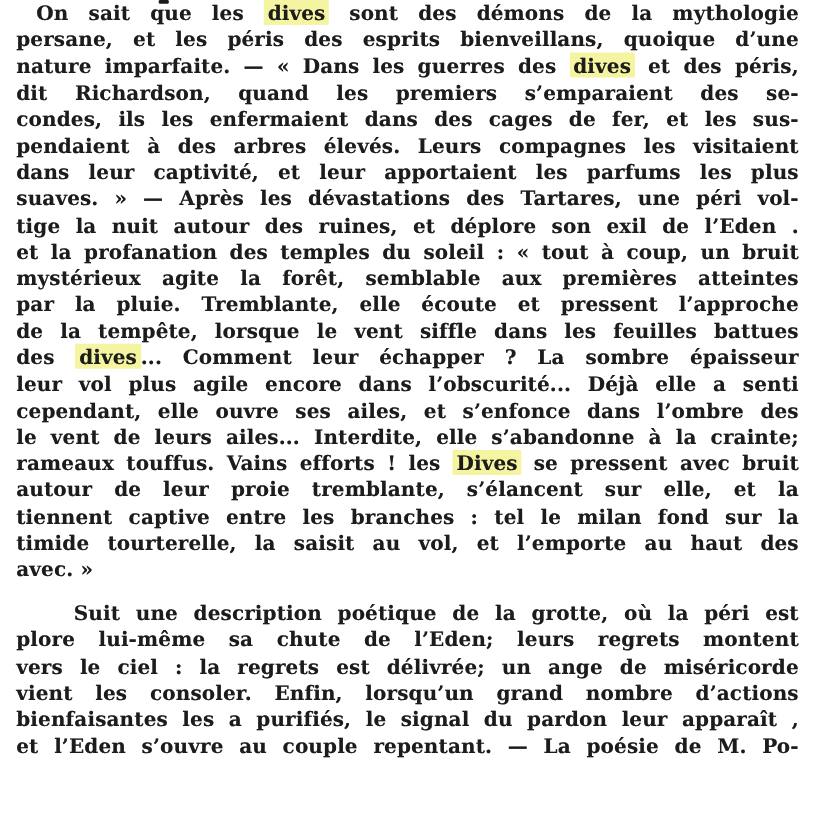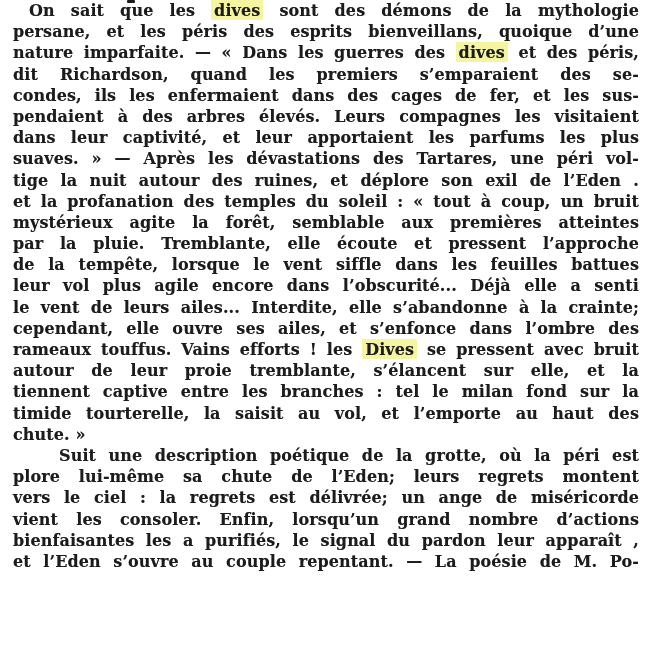--- a/index.html
+++ b/index.html
@@ -36,21 +36,21 @@
     text-align-last: justify;
     height: 21.2px;
     overflow: visible;
     white-space: normal;
   }
   .line.nojust {
     text-align: left;
     text-align-last: left;
   }
   .p1 .line:first-child { text-indent: 16px; }
-  .p2 .line:first-child { text-indent: 46px; }
+  .p2 .line:first-child { text-indent: 46px; margin-top: 14px; }
   .hl {
     background: var(--hl, #f5f5a1);
     padding: 1px 3px 0 3px;
     border-radius: 1px;
   }
   .scan-artifact {
     position: absolute;
     background: #1a1a1a;
     border-radius: 1px;
   }
@@ -69,28 +69,29 @@
         <div class="line"><span>dit Richardson, quand les premiers s’emparaient des se-</span></div>
         <div class="line"><span>condes, ils les enfermaient dans des cages de fer, et les sus-</span></div>
         <div class="line"><span>pendaient à des arbres élevés. Leurs compagnes les visitaient</span></div>
         <div class="line"><span>dans leur captivité, et leur apportaient les parfums les plus</span></div>
         <div class="line"><span>suaves. » — Après les dévastations des Tartares, une péri vol-</span></div>
         <div class="line"><span>tige la nuit autour des ruines, et déplore son exil de l’Eden .</span></div>
         <div class="line"><span>et la profanation des temples du soleil : « tout à coup, un bruit</span></div>
         <div class="line"><span>mystérieux agite la forêt, semblable aux premières atteintes</span></div>
         <div class="line"><span>par la pluie. Tremblante, elle écoute et pressent l’approche</span></div>
         <div class="line"><span>de la tempête, lorsque le vent siffle dans les feuilles battues</span></div>
+        <div class="line"><span>des </span><span class="hl">dives</span><span>... Comment leur échapper ? La sombre épaisseur</span></div>
         <div class="line"><span>leur vol plus agile encore dans l’obscurité... Déjà elle a senti</span></div>
+        <div class="line"><span>cependant, elle ouvre ses ailes, et s’enfonce dans l’ombre des</span></div>
         <div class="line"><span>le vent de leurs ailes... Interdite, elle s’abandonne à la crainte;</span></div>
-        <div class="line"><span>cependant, elle ouvre ses ailes, et s’enfonce dans l’ombre des</span></div>
         <div class="line"><span>rameaux touffus. Vains efforts ! les </span><span class="hl">Dives</span><span> se pressent avec bruit</span></div>
         <div class="line"><span>autour de leur proie tremblante, s’élancent sur elle, et la</span></div>
         <div class="line"><span>tiennent captive entre les branches : tel le milan fond sur la</span></div>
         <div class="line"><span>timide tourterelle, la saisit au vol, et l’emporte au haut des</span></div>
-        <div class="line nojust"><span>chute. »</span></div>
+        <div class="line nojust"><span>avec. »</span></div>
       </div>
       <div class="para p2">
         <div class="line"><span>Suit une description poétique de la grotte, où la péri est</span></div>
         <div class="line"><span>plore lui-même sa chute de l’Eden; leurs regrets montent</span></div>
         <div class="line"><span>vers le ciel : la regrets est délivrée; un ange de miséricorde</span></div>
         <div class="line"><span>vient les consoler. Enfin, lorsqu’un grand nombre d’actions</span></div>
         <div class="line"><span>bienfaisantes les a purifiés, le signal du pardon leur apparaît ,</span></div>
         <div class="line"><span>et l’Eden s’ouvre au couple repentant. — La poésie de M. Po-</span></div>
       </div>
     </div>

